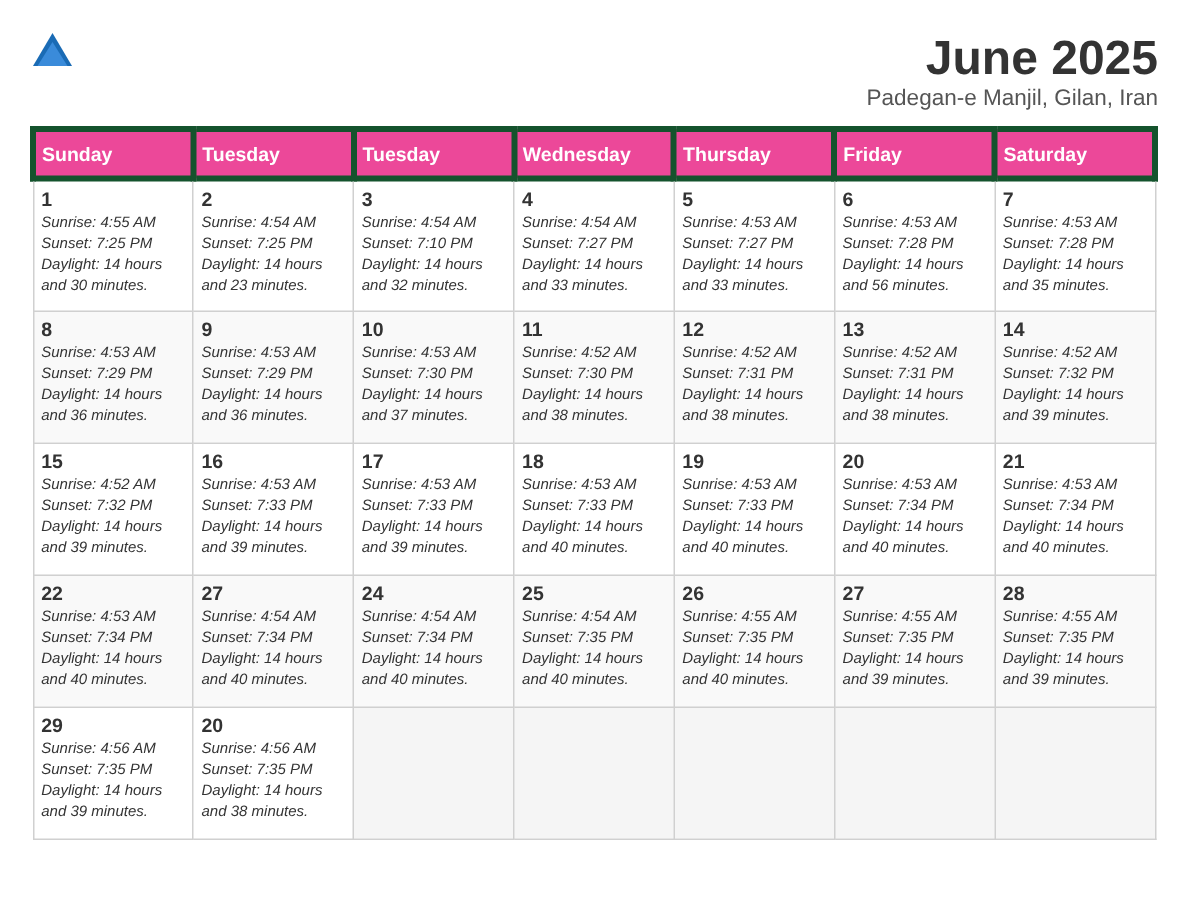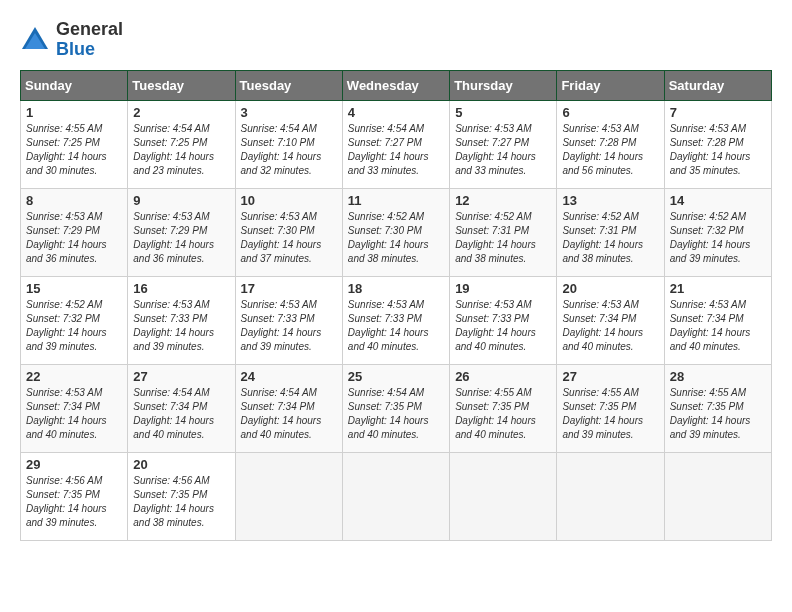--- a/index.html
+++ b/index.html
@@ -41,27 +41,27 @@
     .location {
       font-size: 15px;
       color: #555;
     }
     table {
       width: 100%;
       border-collapse: collapse;
       font-size: 10.5px;
     }
     th {
-      background-color: #737373;
+      background-color: #ec4899;
       color: #fff;
       padding: 7px 4px;
       text-align: left;
       font-size: 13px;
       font-weight: bold;
-      border: 1px solid #14532d;
+      border: 4px solid #14532d;
     }
     td {
       border: 1px solid #d0d0d0;
       vertical-align: top;
       padding: 4px 5px;
       width: calc(100% / 7);
       height: 88px;
       background: #fff;
     }
     td.empty {
@@ -86,24 +86,24 @@
   </style>
 </head>
 <body>
 
 <div class="header">
   <div class="logo">
     <svg class="logo-icon" viewBox="0 0 30 30" xmlns="http://www.w3.org/2000/svg">
       <polygon points="15,2 28,24 2,24" fill="#1a6bb5"></polygon>
       <polygon points="15,8 25,24 5,24" fill="#5aabff" opacity="0.5"></polygon>
     </svg>
-    <div class="logo-text">
-      <span style="font-size:18px;font-weight:bold;color:#333;">General</span>
-      <span style="font-size:18px;font-weight:bold;color:#1a6bb5;">Blue</span>
-    </div>
+  </div>
+  <div class="title-block">
+    <div class="month-title">June 2025</div>
+    <div class="location">Padegan-e Manjil, Gilan, Iran</div>
   </div>
 </div>
 
 <table>
   <thead>
     <tr>
     <th>Sunday</th>
         <th>Tuesday</th>
         <th>Tuesday</th>
         <th>Wednesday</th>

